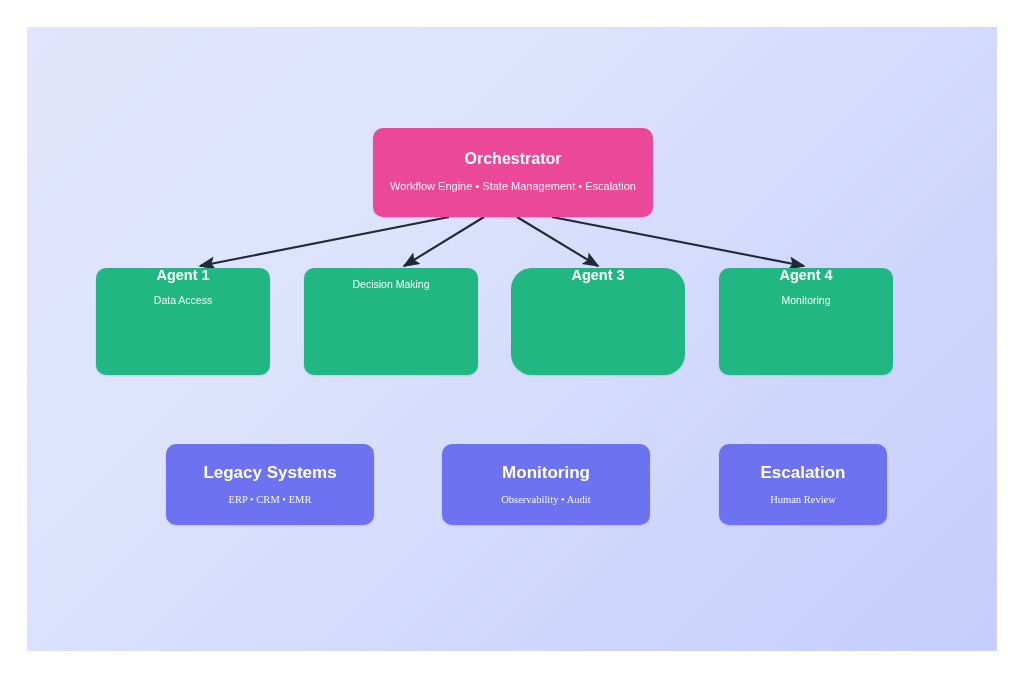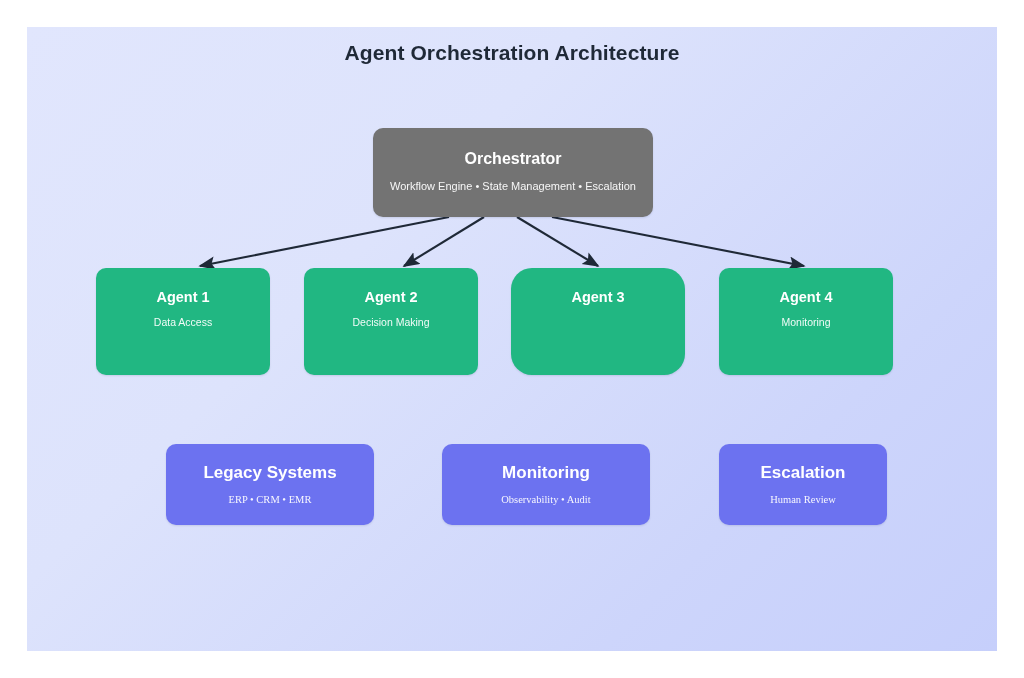--- a/index.html
+++ b/index.html
@@ -70,41 +70,40 @@
     line-height: 1.1;
     color: rgba(255,255,255,0.94);
   }
 
   
   #node-orchestrator {
     left: 373px;
     top: 128px;
     width: 280px;
     height: 89px;
-    background: #737373;
+    background: #ec4899;
   }
   #node-orchestrator .node-title {
     font-size: 16px;
     padding-top: 22px;
   }
   #node-orchestrator .node-sub {
     font-size: 11px;
     padding-top: 12px;
   }
 
   
   .agent-node {
     top: 268px;
     width: 174px;
     height: 107px;
     background: #21b782;
   }
   .agent-node .node-title {
     font-size: 14.5px;
-    padding-top: 22px;
   }
   .agent-node .node-sub {
     font-size: 10.5px;
     padding-top: 11px;
   }
   #node-agent-1 { left: 96px; }
   #node-agent-2 { left: 304px; }
   #node-agent-3 { left: 511px; border-radius: 21px; }
   #node-agent-4 { left: 719px; }
 
@@ -127,21 +126,20 @@
   #node-monitoring      { left: 442px; width: 208px; }
   #node-escalation      { left: 719px; width: 168px; }
 </style>
 </head>
 <body>
 
 <div id="stage">
 
   <div id="canvas"></div>
 
-  <div id="diagram-title">Agent Orchestration Architecture</div>
 
   <svg id="connectors" viewBox="0 0 1024 678" width="1024" height="678">
     <defs>
       <marker id="arrowhead" markerWidth="9" markerHeight="9" refX="7.2" refY="3.2" orient="auto" markerUnits="strokeWidth">
         <path d="M0,0 L8,3.2 L0,6.4 L1.6,3.2 Z" fill="#1f2937"></path>
       </marker>
     </defs>
 
     <line x1="449" y1="217" x2="200" y2="266" stroke="#1f2937" stroke-width="2.1" marker-end="url(#arrowhead)"></line>
 
@@ -156,21 +154,20 @@
     <div class="node-title">Orchestrator</div>
     <div class="node-sub">Workflow Engine • State Management • Escalation</div>
   </div>
 
   <div class="node agent-node" id="node-agent-1">
     <div class="node-title">Agent 1</div>
     <div class="node-sub">Data Access</div>
   </div>
 
   <div class="node agent-node" id="node-agent-2">
-    <div class="node-title">Agent 2</div>
     <div class="node-sub">Decision Making</div>
   </div>
 
   <div class="node agent-node" id="node-agent-3">
     <div class="node-title">Agent 3</div>
   </div>
 
   <div class="node agent-node" id="node-agent-4">
     <div class="node-title">Agent 4</div>
     <div class="node-sub">Monitoring</div>

